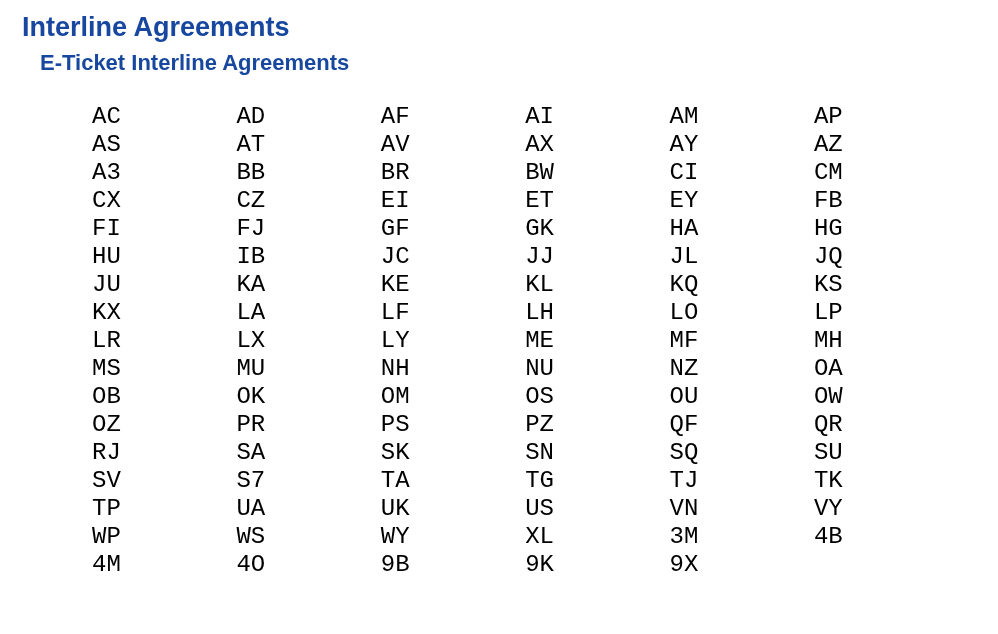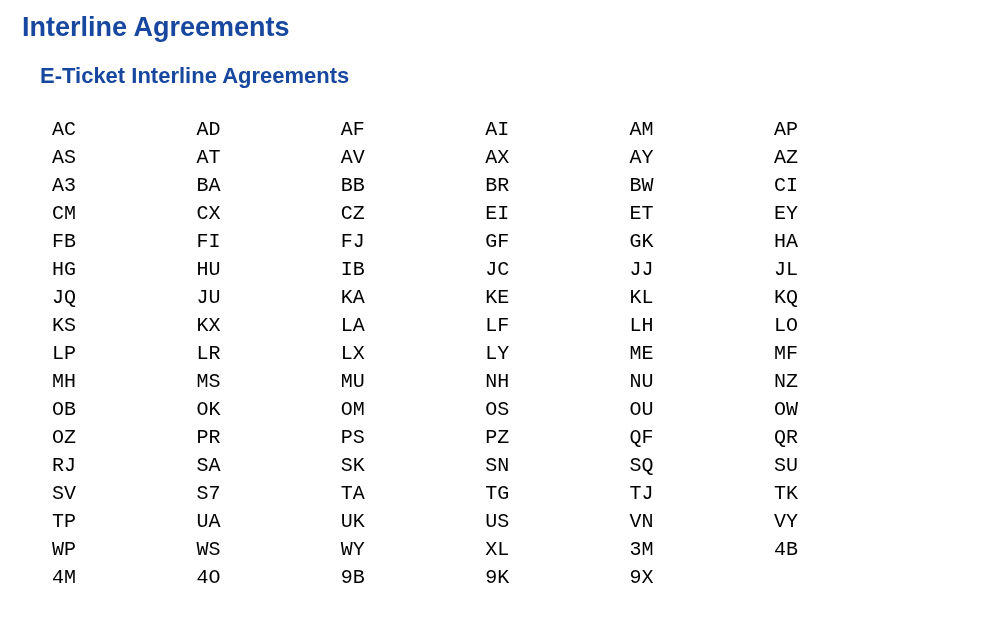--- a/index.html
+++ b/index.html
@@ -23,33 +23,33 @@
   .title {
     margin-left: 22px;
     font-size: 27px;
     line-height: 30px;
     font-weight: bold;
     color: var(--heading);
     letter-spacing: 0;
   }
   .subtitle {
     margin-left: 40px;
-    margin-top: 21px;
+    margin-top: 8px;
     font-size: 22px;
     line-height: 26px;
     font-weight: bold;
     color: var(--heading);
   }
   .code-grid {
-    margin-left: 52px;
+    margin-left: 92px;
     margin-top: 27px;
     display: grid;
     grid-template-columns: repeat(6, 144.4px);
     font-family: "Liberation Mono", "DejaVu Sans Mono", monospace;
-    font-size: 20px;
+    font-size: 24px;
     line-height: 28px;
     color: var(--code-text);
   }
   .code {
     white-space: pre;
     text-align: left;
   }
 </style>
 </head>
 <body>
@@ -64,21 +64,20 @@
       <span class="code">AI</span>
       <span class="code">AM</span>
       <span class="code">AP</span>
       <span class="code">AS</span>
       <span class="code">AT</span>
       <span class="code">AV</span>
       <span class="code">AX</span>
       <span class="code">AY</span>
       <span class="code">AZ</span>
       <span class="code">A3</span>
-      <span class="code">BA</span>
       <span class="code">BB</span>
       <span class="code">BR</span>
       <span class="code">BW</span>
       <span class="code">CI</span>
       <span class="code">CM</span>
       <span class="code">CX</span>
       <span class="code">CZ</span>
       <span class="code">EI</span>
       <span class="code">ET</span>
       <span class="code">EY</span>
@@ -111,20 +110,21 @@
       <span class="code">LX</span>
       <span class="code">LY</span>
       <span class="code">ME</span>
       <span class="code">MF</span>
       <span class="code">MH</span>
       <span class="code">MS</span>
       <span class="code">MU</span>
       <span class="code">NH</span>
       <span class="code">NU</span>
       <span class="code">NZ</span>
+      <span class="code">OA</span>
       <span class="code">OB</span>
       <span class="code">OK</span>
       <span class="code">OM</span>
       <span class="code">OS</span>
       <span class="code">OU</span>
       <span class="code">OW</span>
       <span class="code">OZ</span>
       <span class="code">PR</span>
       <span class="code">PS</span>
       <span class="code">PZ</span>

